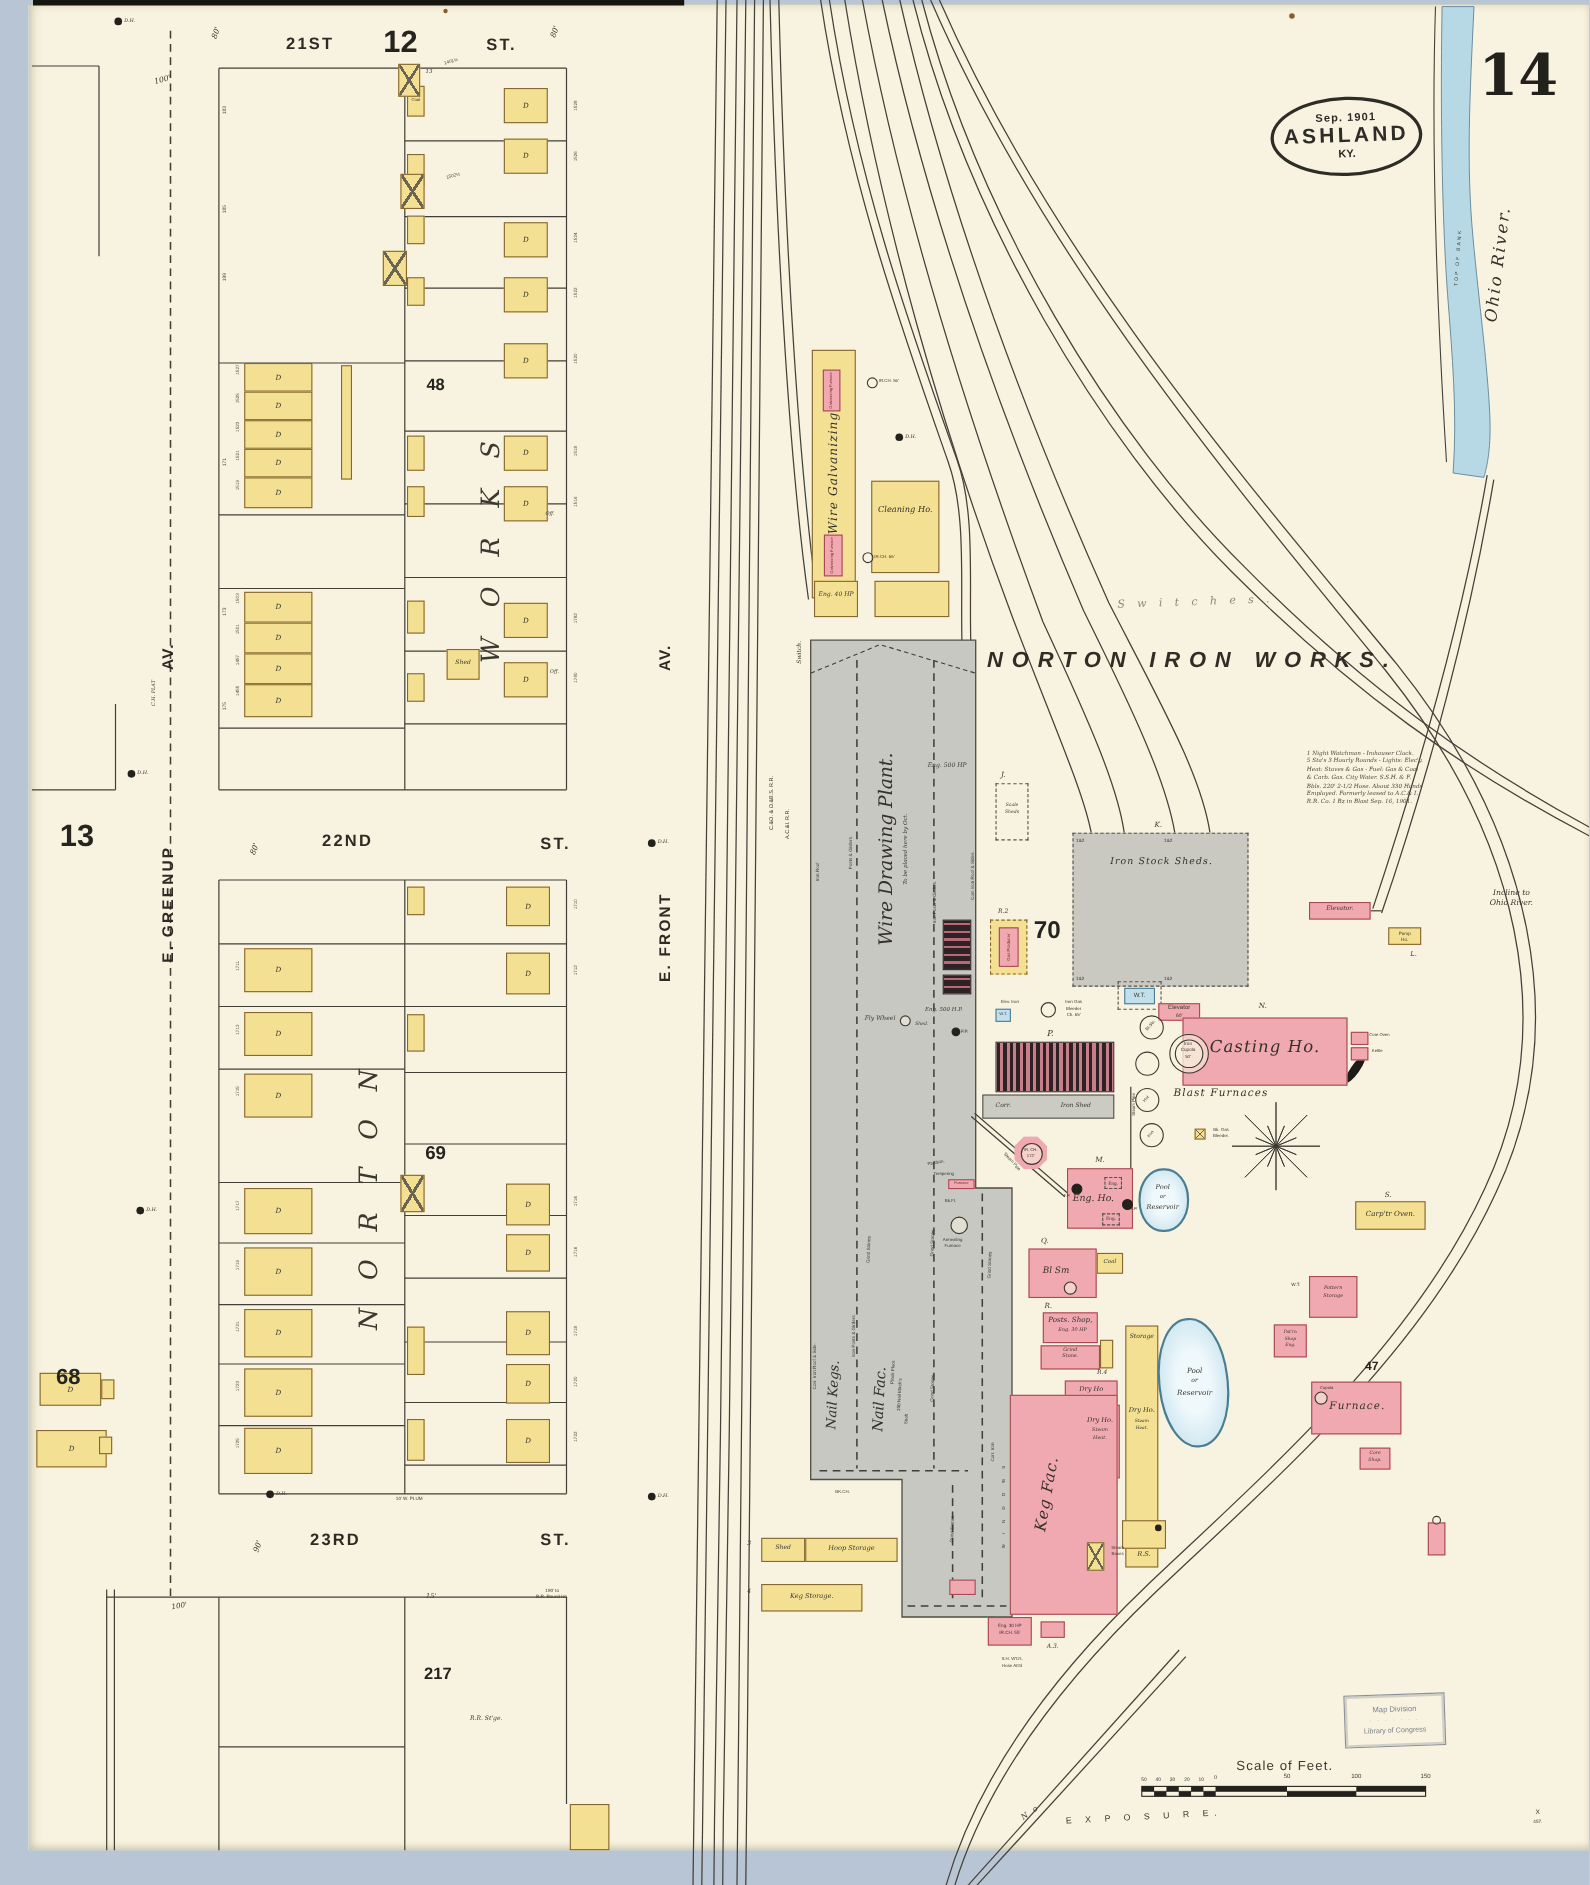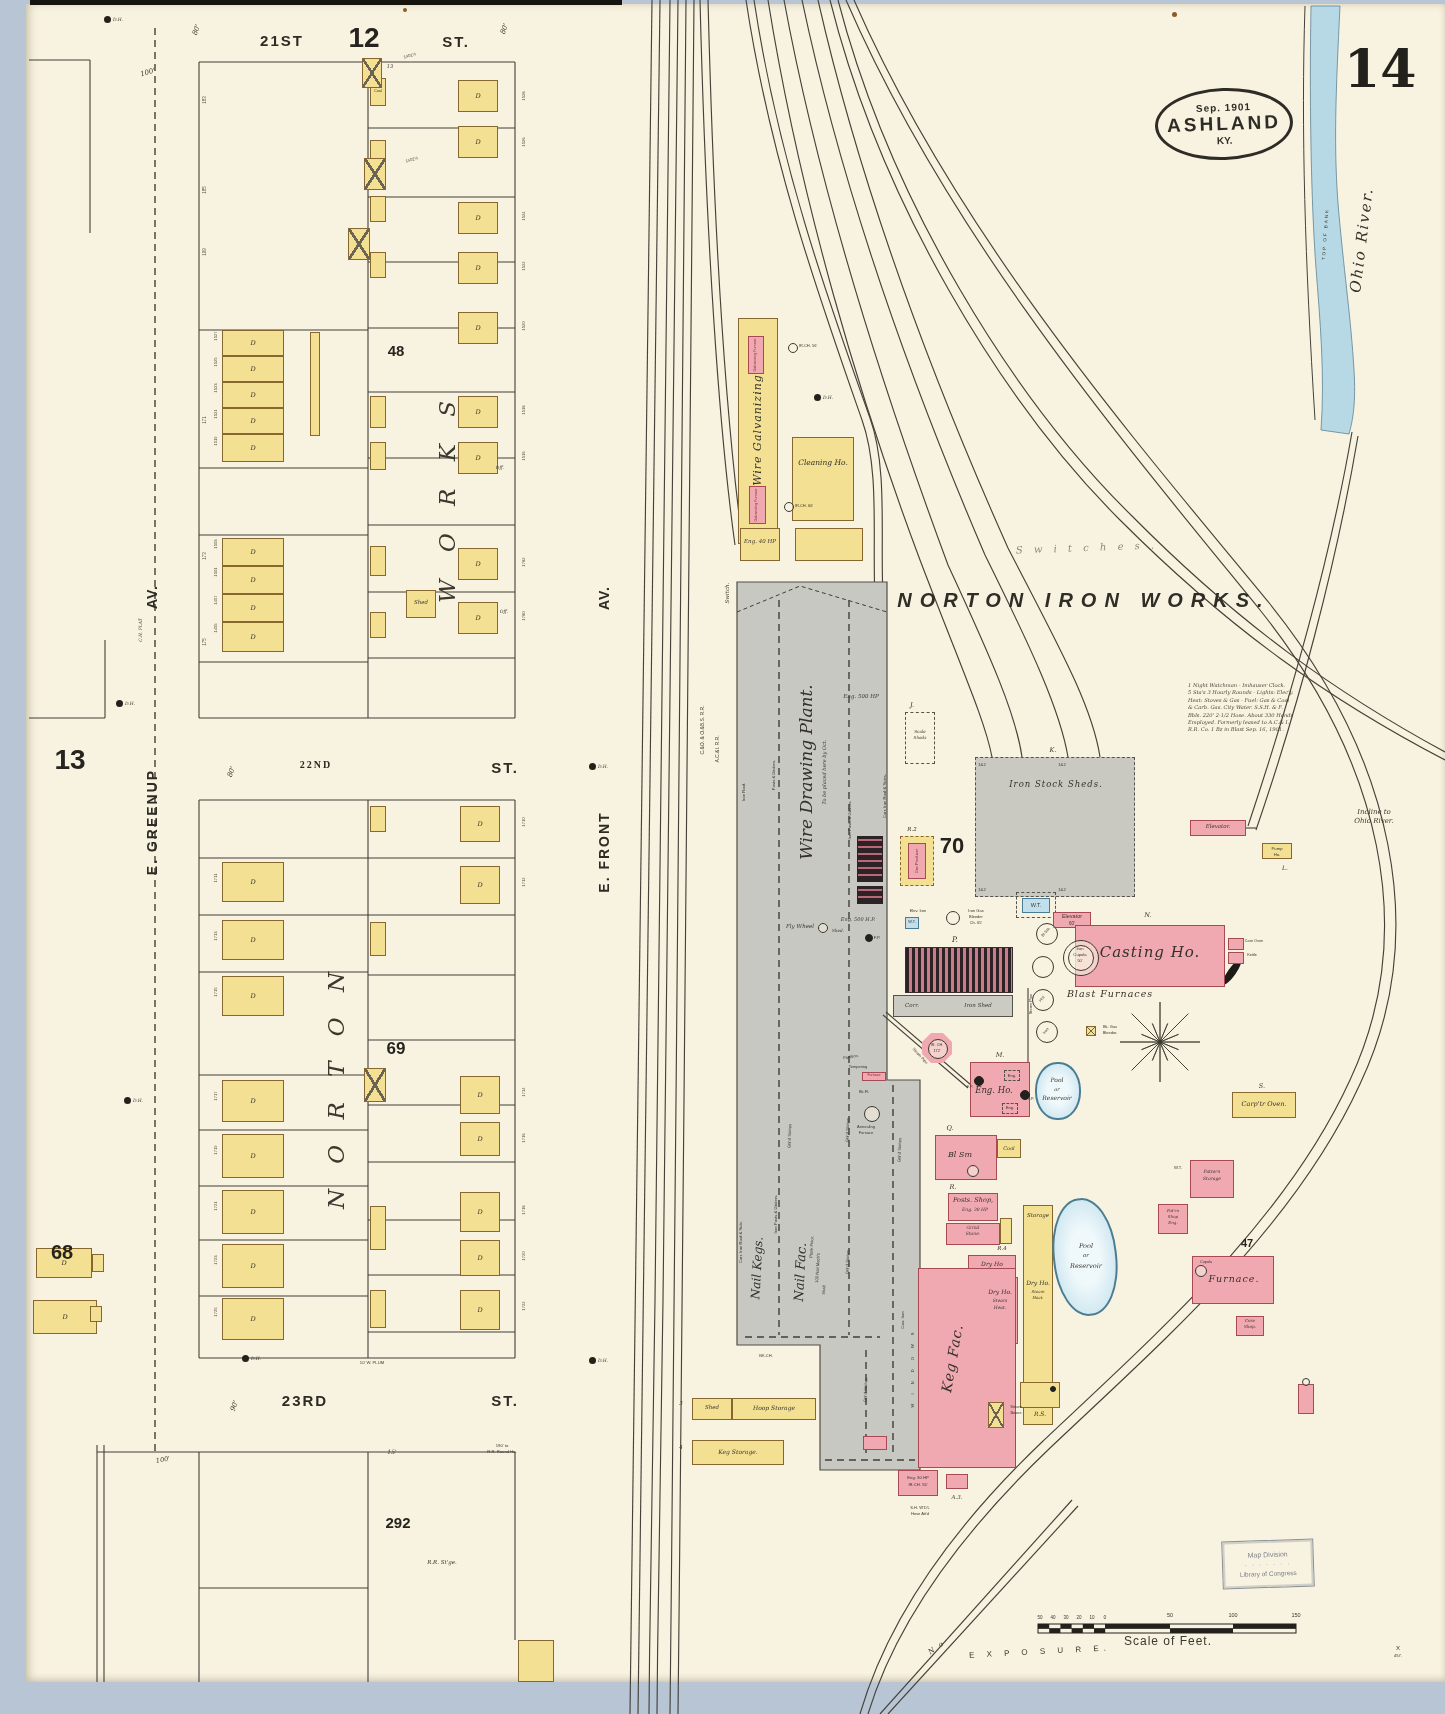--- a/index.html
+++ b/index.html
@@ -418,36 +418,36 @@
     <div class="dotb" style="left: 813.5px; top: 393.5px; width: 7px; height: 7px;"></div>
     <div class="speck" style="left: 403px; top: 8px; width: 4px; height: 4px;"></div>
     <div class="speck" style="left: 1172px; top: 12px; width: 5px; height: 5px;"></div>
     <div class="lab st" style="left: 282px; top: 40px; font-size: 15px; transform: translate(-50%, -50%) rotate(0deg); letter-spacing: 2px;">21ST</div>
     <div class="lab big" style="left: 364px; top: 38px; font-size: 28px; transform: translate(-50%, -50%) rotate(0deg);">12</div>
     <div class="lab st" style="left: 456px; top: 41px; font-size: 15px; transform: translate(-50%, -50%) rotate(0deg); letter-spacing: 2px;">ST.</div>
     <div class="lab ti" style="left: 197px; top: 30px; font-size: 7px; transform: translate(-50%, -50%) rotate(-70deg);">80'</div>
     <div class="lab ti" style="left: 505px; top: 29px; font-size: 7px; transform: translate(-50%, -50%) rotate(-70deg);">80'</div>
     <div class="lab ti" style="left: 148px; top: 73px; font-size: 7px; transform: translate(-50%, -50%) rotate(-15deg);">100'</div>
     <div class="lab big" style="left: 70px; top: 760px; font-size: 28px; transform: translate(-50%, -50%) rotate(0deg);">13</div>
-    <div class="lab st" style="left: 316px; top: 765px; font-size: 10px; transform: translate(-50%, -50%) rotate(0deg); letter-spacing: 2px; font-family: Liberation Serif, serif;">22ND</div>
+    <div class="lab st" style="left: 316px; top: 765px; font-size: 15px; transform: translate(-50%, -50%) rotate(0deg); letter-spacing: 2px;">22ND</div>
     <div class="lab st" style="left: 505px; top: 767px; font-size: 15px; transform: translate(-50%, -50%) rotate(0deg); letter-spacing: 2px;">ST.</div>
     <div class="lab ti" style="left: 232px; top: 772px; font-size: 7px; transform: translate(-50%, -50%) rotate(-70deg);">80'</div>
     <div class="lab st" style="left: 305px; top: 1400px; font-size: 15px; transform: translate(-50%, -50%) rotate(0deg); letter-spacing: 2px;">23RD</div>
     <div class="lab st" style="left: 505px; top: 1400px; font-size: 15px; transform: translate(-50%, -50%) rotate(0deg); letter-spacing: 2px;">ST.</div>
     <div class="lab ti" style="left: 235px; top: 1406px; font-size: 7px; transform: translate(-50%, -50%) rotate(-70deg);">90'</div>
     <div class="lab st" style="left: 152px; top: 822px; font-size: 14px; transform: translate(-50%, -50%) rotate(-90deg); letter-spacing: 2px;">E. GREENUP</div>
     <div class="lab st" style="left: 152px; top: 597px; font-size: 14px; transform: translate(-50%, -50%) rotate(-90deg); letter-spacing: 1px;">AV.</div>
     <div class="lab ti" style="left: 141px; top: 630px; font-size: 4.5px; transform: translate(-50%, -50%) rotate(-90deg);">C.H. PLAT</div>
     <div class="lab st" style="left: 604px; top: 852px; font-size: 14px; transform: translate(-50%, -50%) rotate(-90deg); letter-spacing: 2px;">E. FRONT</div>
     <div class="lab st" style="left: 604px; top: 598px; font-size: 14px; transform: translate(-50%, -50%) rotate(-90deg); letter-spacing: 1px;">AV.</div>
     <div class="lab big" style="left: 62px; top: 1252px; font-size: 20px; transform: translate(-50%, -50%) rotate(0deg);">68</div>
     <div class="lab big" style="left: 396px; top: 1048px; font-size: 17px; transform: translate(-50%, -50%) rotate(0deg);">69</div>
     <div class="lab big" style="left: 396px; top: 350px; font-size: 15px; transform: translate(-50%, -50%) rotate(0deg);">48</div>
     <div class="lab big" style="left: 952px; top: 846px; font-size: 22px; transform: translate(-50%, -50%) rotate(0deg);">70</div>
-    <div class="lab big" style="left: 398px; top: 1522px; font-size: 15px; transform: translate(-50%, -50%) rotate(0deg);">292</div>
+    <div class="lab big" style="left: 398px; top: 1522px; font-size: 15px; transform: translate(-50%, -50%) rotate(0deg);">217</div>
     <div class="lab big" style="left: 1247px; top: 1243px; font-size: 11px; transform: translate(-50%, -50%) rotate(0deg);">47</div>
     <div class="lab nw" style="left: 1084px; top: 600px; font-size: 20px; transform: translate(-50%, -50%) rotate(0deg); letter-spacing: 8px;">NORTON IRON WORKS.</div>
     <div class="lab sw" style="left: 1087px; top: 548px; font-size: 10px; transform: translate(-50%, -50%) rotate(-2deg); letter-spacing: 4px;">S w i t c h e s .</div>
     <div class="lab sc" style="left: 1362px; top: 240px; font-size: 15px; transform: translate(-50%, -50%) rotate(-83deg); letter-spacing: 2px;">Ohio   River.</div>
     <div class="lab tn" style="left: 1326px; top: 234px; font-size: 4.5px; transform: translate(-50%, -50%) rotate(-86deg); letter-spacing: 2px;">TOP OF BANK</div>
     <div class="lab ti" style="left: 1374px; top: 812px; font-size: 7px; transform: translate(-50%, -50%) rotate(0deg);">Incline to</div>
     <div class="lab ti" style="left: 1374px; top: 821px; font-size: 7px; transform: translate(-50%, -50%) rotate(0deg);">Ohio River.</div>
     <div class="lab scb" style="left: 447px; top: 497px; font-size: 23px; transform: translate(-50%, -50%) rotate(-90deg); letter-spacing: 10px;">W O R K S</div>
     <div class="lab scb" style="left: 336px; top: 1086px; font-size: 23px; transform: translate(-50%, -50%) rotate(-90deg); letter-spacing: 9px;">N O R T O N</div>
     <div class="lab ti" style="left: 118px; top: 20px; font-size: 4.5px; transform: translate(-50%, -50%) rotate(0deg);">D.H.</div>
@@ -646,21 +646,21 @@
     <div class="lab ti" style="left: 1250px; top: 1321px; font-size: 4.2px; transform: translate(-50%, -50%) rotate(0deg);">Core</div>
     <div class="lab ti" style="left: 1250px; top: 1327px; font-size: 4.2px; transform: translate(-50%, -50%) rotate(0deg);">Shop.</div>
     <div class="lab ti" style="left: 1218px; top: 827px; font-size: 5.5px; transform: translate(-50%, -50%) rotate(0deg);">Elevator.</div>
     <div class="lab tn" style="left: 1277px; top: 849px; font-size: 4.2px; transform: translate(-50%, -50%) rotate(0deg);">Pump</div>
     <div class="lab tn" style="left: 1277px; top: 855px; font-size: 4.2px; transform: translate(-50%, -50%) rotate(0deg);">Ho.</div>
     <div class="lab sc" style="left: 1285px; top: 868px; font-size: 6px; transform: translate(-50%, -50%) rotate(0deg);">L.</div>
     <div class="lab tn" style="left: 1398px; top: 1648px; font-size: 6px; transform: translate(-50%, -50%) rotate(0deg);">X</div>
     <div class="lab tn" style="left: 1398px; top: 1656px; font-size: 4.2px; transform: translate(-50%, -50%) rotate(0deg);">457.</div>
     <div class="lab ti" style="left: 937px; top: 1648px; font-size: 7px; transform: translate(-50%, -50%) rotate(-35deg); letter-spacing: 2px;">N o</div>
     <div class="lab tn" style="left: 1040px; top: 1652px; font-size: 8px; transform: translate(-50%, -50%) rotate(-3deg); letter-spacing: 5px;">E X P O S U R E.</div>
-    <div class="lab tn" style="left: 1168px; top: 1605px; font-size: 12px; transform: translate(-50%, -50%) rotate(0deg); letter-spacing: 1px; margin-top: 36px;">Scale of Feet.</div>
+    <div class="lab tn" style="left: 1168px; top: 1605px; font-size: 12px; transform: translate(-50%, -50%) rotate(0deg); letter-spacing: 1px;">Scale of Feet.</div>
     <div class="lab tn" style="left: 1040px; top: 1618px; font-size: 4.5px; transform: translate(-50%, -50%) rotate(0deg);">50</div>
     <div class="lab tn" style="left: 1053px; top: 1618px; font-size: 4.5px; transform: translate(-50%, -50%) rotate(0deg);">40</div>
     <div class="lab tn" style="left: 1066px; top: 1618px; font-size: 4.5px; transform: translate(-50%, -50%) rotate(0deg);">30</div>
     <div class="lab tn" style="left: 1079px; top: 1618px; font-size: 4.5px; transform: translate(-50%, -50%) rotate(0deg);">20</div>
     <div class="lab tn" style="left: 1092px; top: 1618px; font-size: 4.5px; transform: translate(-50%, -50%) rotate(0deg);">10</div>
     <div class="lab tn" style="left: 1105px; top: 1617px; font-size: 5px; transform: translate(-50%, -50%) rotate(0deg);">0</div>
     <div class="lab tn" style="left: 1170px; top: 1616px; font-size: 5.5px; transform: translate(-50%, -50%) rotate(0deg);">50</div>
     <div class="lab tn" style="left: 1233px; top: 1616px; font-size: 5.5px; transform: translate(-50%, -50%) rotate(0deg);">100</div>
     <div class="lab tn" style="left: 1296px; top: 1616px; font-size: 5.5px; transform: translate(-50%, -50%) rotate(0deg);">150</div>
   </div>

